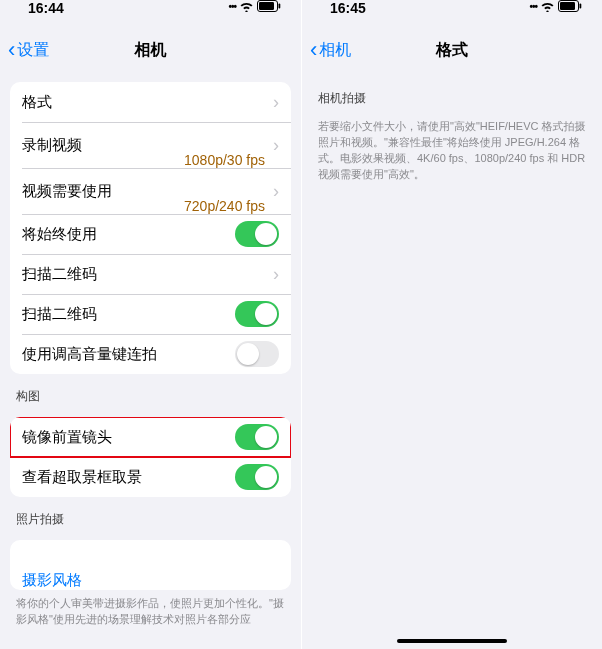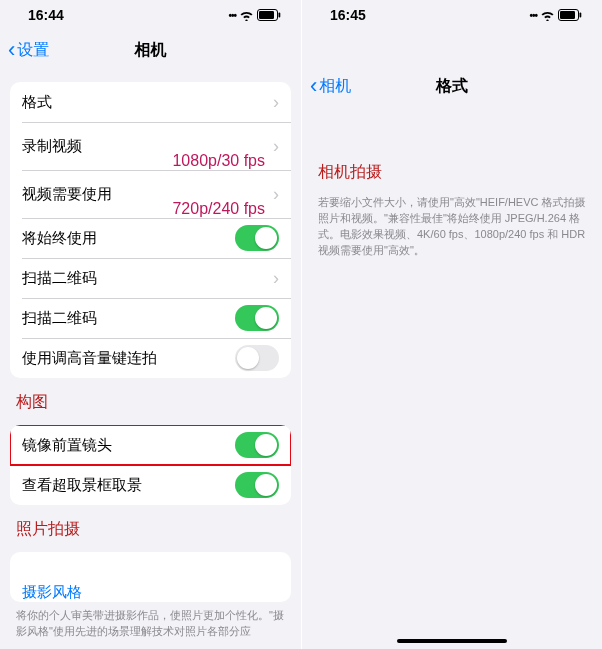--- a/index.html
+++ b/index.html
@@ -12,25 +12,25 @@
   }
   .screen {
     width: 301px;
     height: 649px;
     background: #f2f2f7;
     display: flex;
     flex-direction: column;
     overflow: hidden;
     position: relative;
   }
-  .screen + .screen { border-left: 1px solid #fff; gap: 36px; }
+  .screen + .screen { border-left: 1px solid #fff; }
   .status-bar {
     height: 30px;
     display: flex;
-    align-items: center;
+    align-items: flex-start;
     justify-content: space-between;
     padding: 0 20px 0 28px;
     font-size: 14px;
     font-weight: 600;
     background: #f2f2f7;
   }
   .status-right { display: flex; align-items: center; gap: 3px; }
   .dots { font-size: 10px; letter-spacing: -1px; color:#000;}
   .wifi-icon, .battery-icon { display: inline-flex; }
   .nav {
@@ -52,22 +52,22 @@
   .nav-title {
     position: absolute;
     left: 0; right: 0;
     text-align: center;
     font-size: 16px;
     font-weight: 600;
     pointer-events: none;
   }
   .content { flex: 1; overflow: hidden; padding-top: 6px;}
   .section-header {
-    font-size: 16px;
-    color: #b91c1c;
+    font-size: 12px;
+    color: #404040;
     padding: 14px 24px 6px 16px;
   }
   .group {
     background: #fff;
     margin: 6px 10px 0 10px;
     border-radius: 10px;
     overflow: hidden;
   }
   .row {
     min-height: 40px;
@@ -79,21 +79,21 @@
     color: #000;
   }
   .row + .row::before {
     content: "";
     position: absolute;
     top: 0; left: 12px; right: 0;
     height: 0.5px;
     background: #d1d1d6;
   }
   .row-label { flex: 1; }
-  .row-detail { color: #be185d; font-size: 16px; margin-right: 4px; margin-top: 30px;}
+  .row-detail { color: #a16207; font-size: 14px; margin-right: 4px; margin-top: 30px;}
   .chevron {
     color: #c7c7cc;
     font-size: 18px;
     line-height: 1;
     margin-left: 4px;
   }
   .toggle {
     width: 44px; height: 26px;
     border-radius: 13px;
     position: relative;

